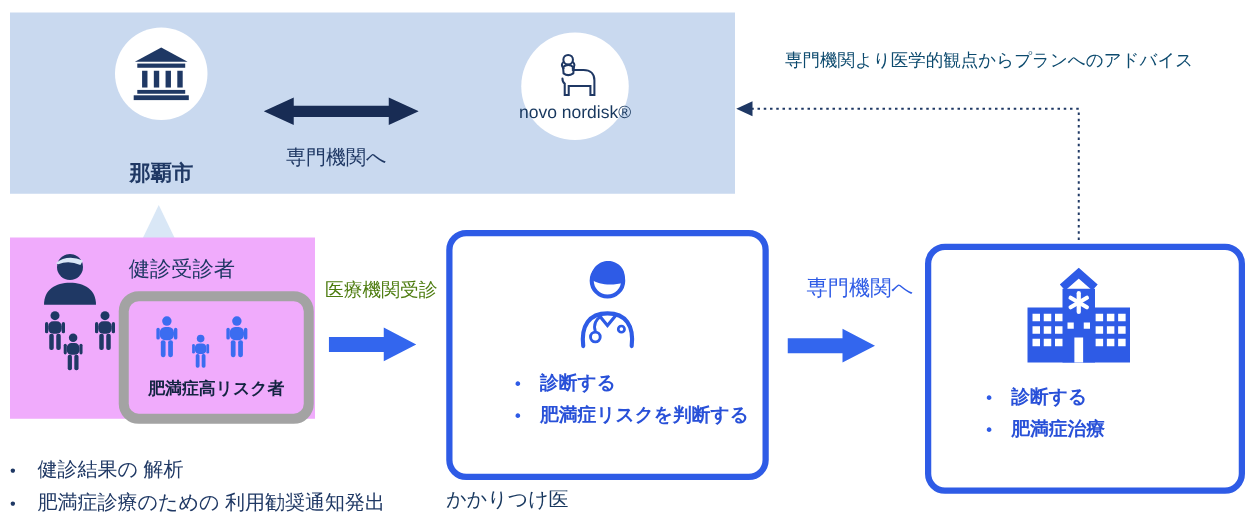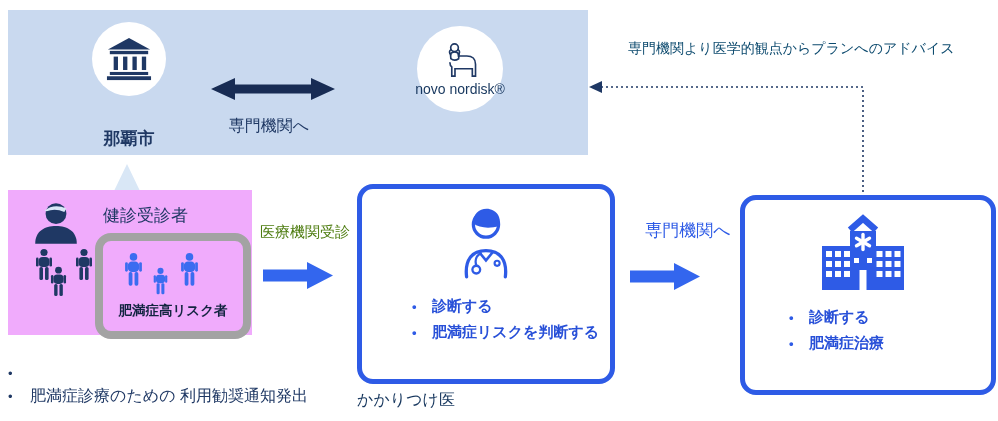--- a/index.html
+++ b/index.html
@@ -257,20 +257,21 @@
       <div class="brow">
         <span class="dot">•</span>
         <span class="nowrap">肥満症治療</span>
       </div>
     </div>
   </div>
 
   <div class="abs actions">
     <div class="arow">
       <span class="dot">•</span>
+      <span class="nowrap">健診結果の 解析</span>
     </div>
     <div class="arow">
       <span class="dot">•</span>
       <span class="nowrap">肥満症診療のための 利用勧奨通知発出</span>
     </div>
   </div>
 
 </div>
 
 </body></html>

